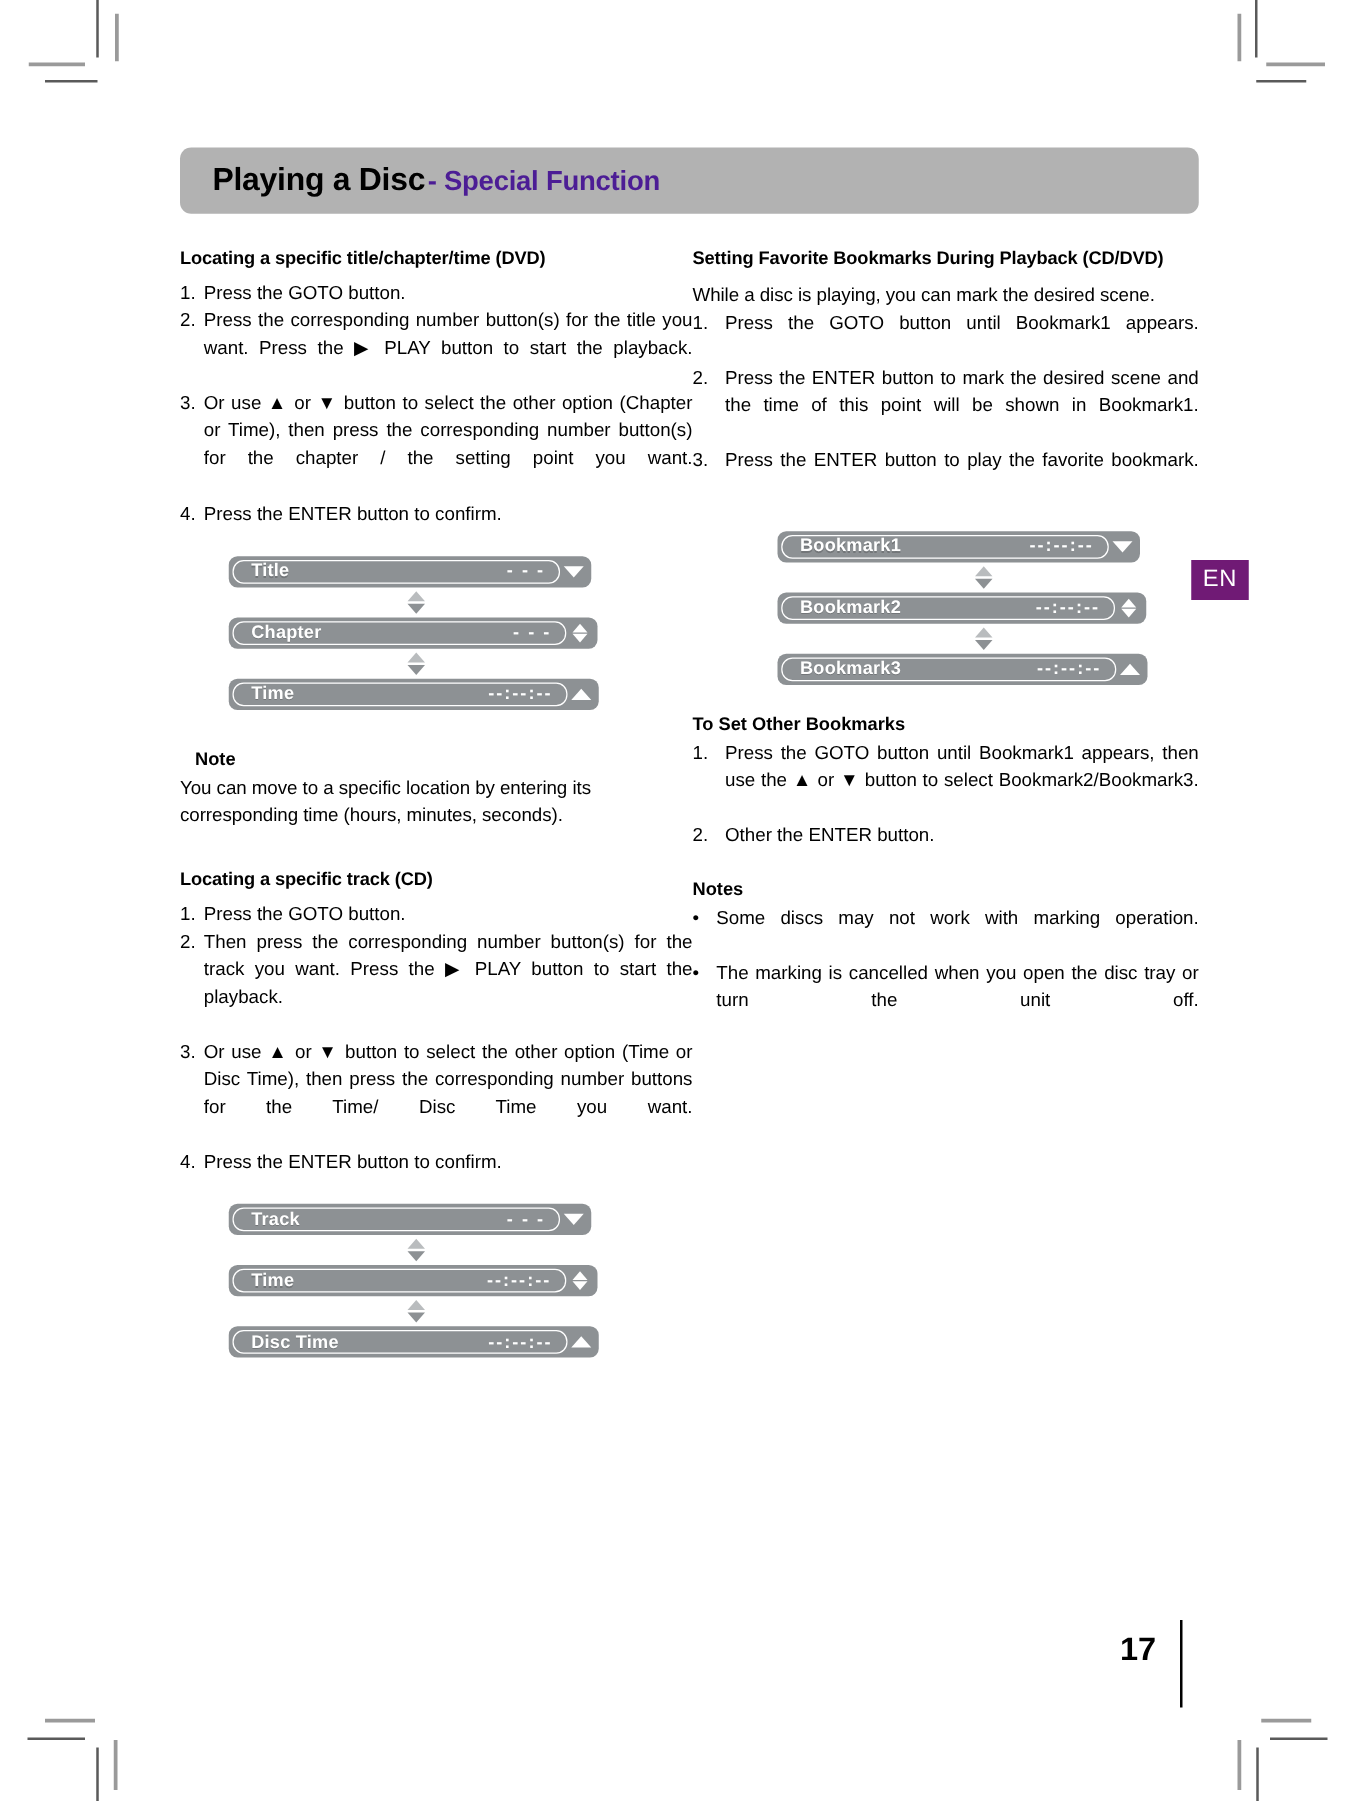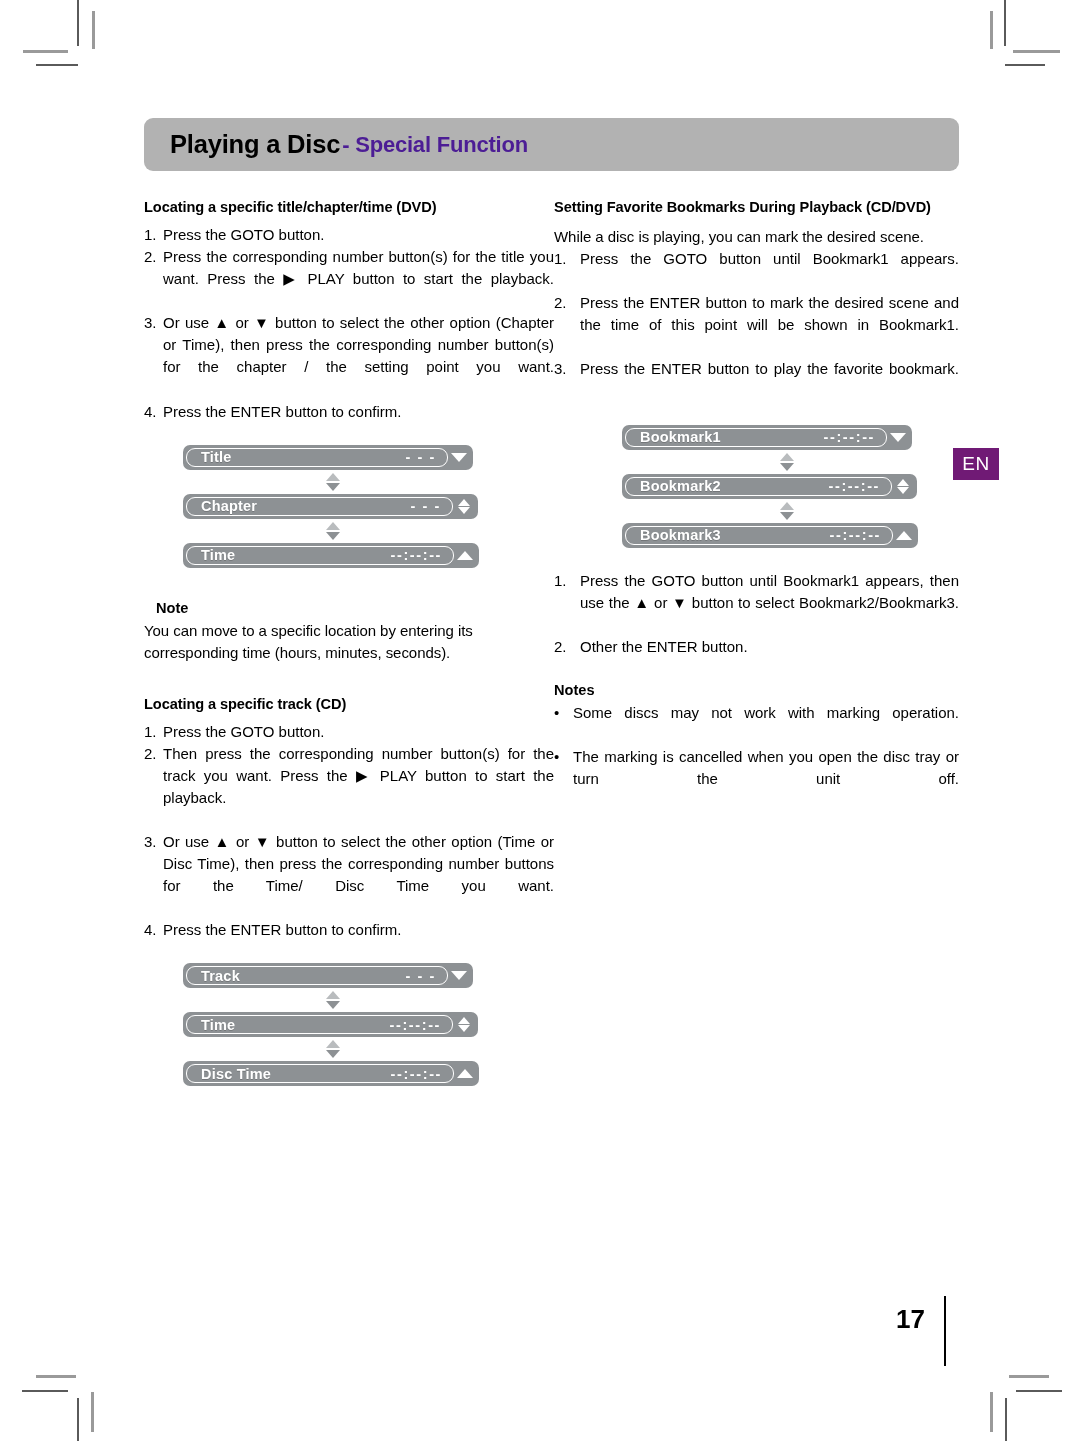--- a/index.html
+++ b/index.html
@@ -475,20 +475,21 @@
             </div>
             <div class="osd-side">
                 <div class="tri up"></div>
               </div>
           </div>
         </div>
       </div>
 
       <div class="gap-md"></div>
 
+      <h3 class="sub">To Set Other Bookmarks</h3>
 
       <ol class="steps wide">
         <li>
             <span class="num">1.</span>
             <span class="txt just">Press the GOTO button until Bookmark1 appears, then use the ▲ or ▼ button to select Bookmark2/Bookmark3.</span>
           </li>
         <li>
             <span class="num">2.</span>
             <span class="txt">Other the ENTER button.</span>
           </li>

